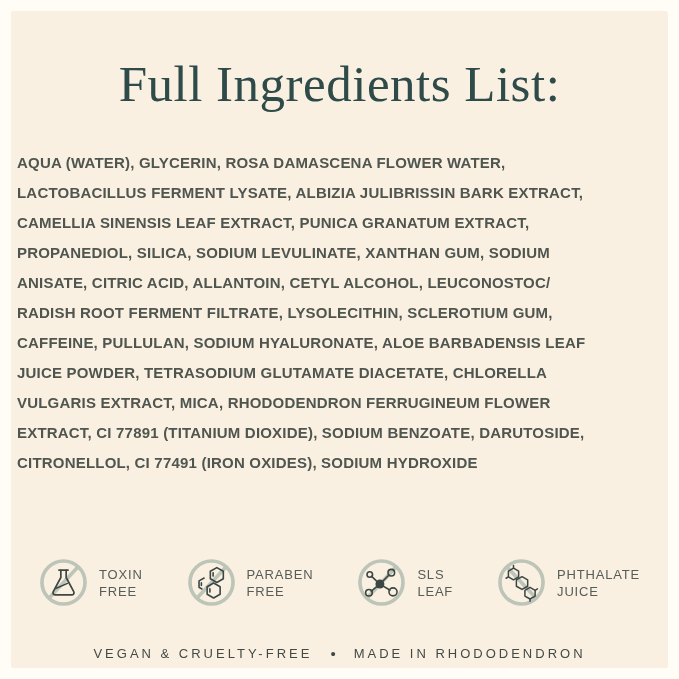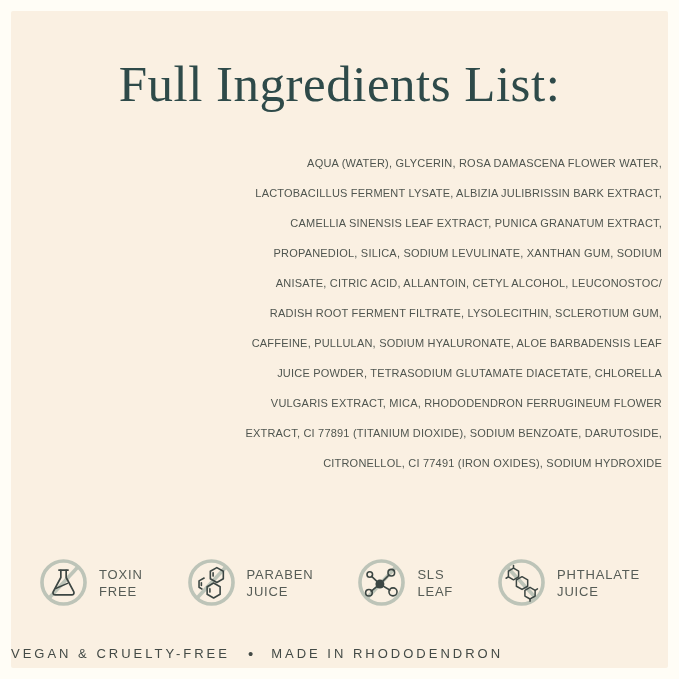--- a/index.html
+++ b/index.html
@@ -25,26 +25,27 @@
     font-size: 51px;
     letter-spacing: 0.5px;
     color: #2e4a49;
     margin: 0;
   }
   .ingredients {
     position: absolute;
     top: 137px; left: 50%;
     transform: translateX(-50%);
     width: 645px;
-    text-align: right;
+    text-align: left;
     white-space: pre-line;
-    font-size: 11px;
+    font-size: 15px;
     line-height: 30px;
     letter-spacing: 0.2px;
     color: #4f554f;
+    font-weight: bold;
   }
   .badges-row {
     position: absolute;
     top: 547px; left: 0; right: 0;
     display: flex;
     justify-content: center;
     align-items: center;
     gap: 44px;
   }
   .badge {
@@ -58,21 +59,21 @@
     font-size: 13px;
     line-height: 17px;
     letter-spacing: 0.8px;
     color: #565c56;
     text-align: left;
   }
   .footer {
     position: absolute;
     top: 634px; left: 0; right: 0;
     display: flex;
-    justify-content: flex-start;
+    justify-content: center;
     align-items: center;
     gap: 18px;
     font-size: 13px;
     letter-spacing: 3px;
     color: #434a46;
   }
   .footer .dot {
     font-size: 15px;
     letter-spacing: 0;
     color: #434a46;
@@ -122,21 +123,21 @@
             <polygon points="28,9 34.1,12.5 34.1,19.5 28,23 21.9,19.5 21.9,12.5"></polygon>
             <polygon points="25,23.5 31.1,27 31.1,34 25,37.5 18.9,34 18.9,27"></polygon>
             <path d="M16.5 18.5 l-5.2 3 v6 l3.2 1.9" fill="none"></path>
             <path d="M24.5 13.8 v3.2" stroke-linecap="round"></path>
             <path d="M21.5 28.8 v3.2" stroke-linecap="round"></path>
             <path d="M13.5 23.2 v2.6" stroke-linecap="round"></path>
           </g>
         </svg>
       </span>
       <span class="badge-label">PARABEN
-JUICE</span>
+FREE</span>
     </div>
 
     <div class="badge">
       <span>
         <svg width="49" height="49" viewBox="0 0 46 46" fill="none">
           <circle cx="23" cy="23" r="20.2" stroke="#bdc4b8" stroke-width="3.4"></circle>
           <line x1="36.5" y1="8.5" x2="9.5" y2="37.5" stroke="#bdc4b8" stroke-width="3.4"></line>
           <g stroke="#3c4643" stroke-width="1.5">
             <line x1="21.5" y1="24.5" x2="13.2" y2="16.8"></line>
             <line x1="21.5" y1="24.5" x2="30.5" y2="15.5"></line>

